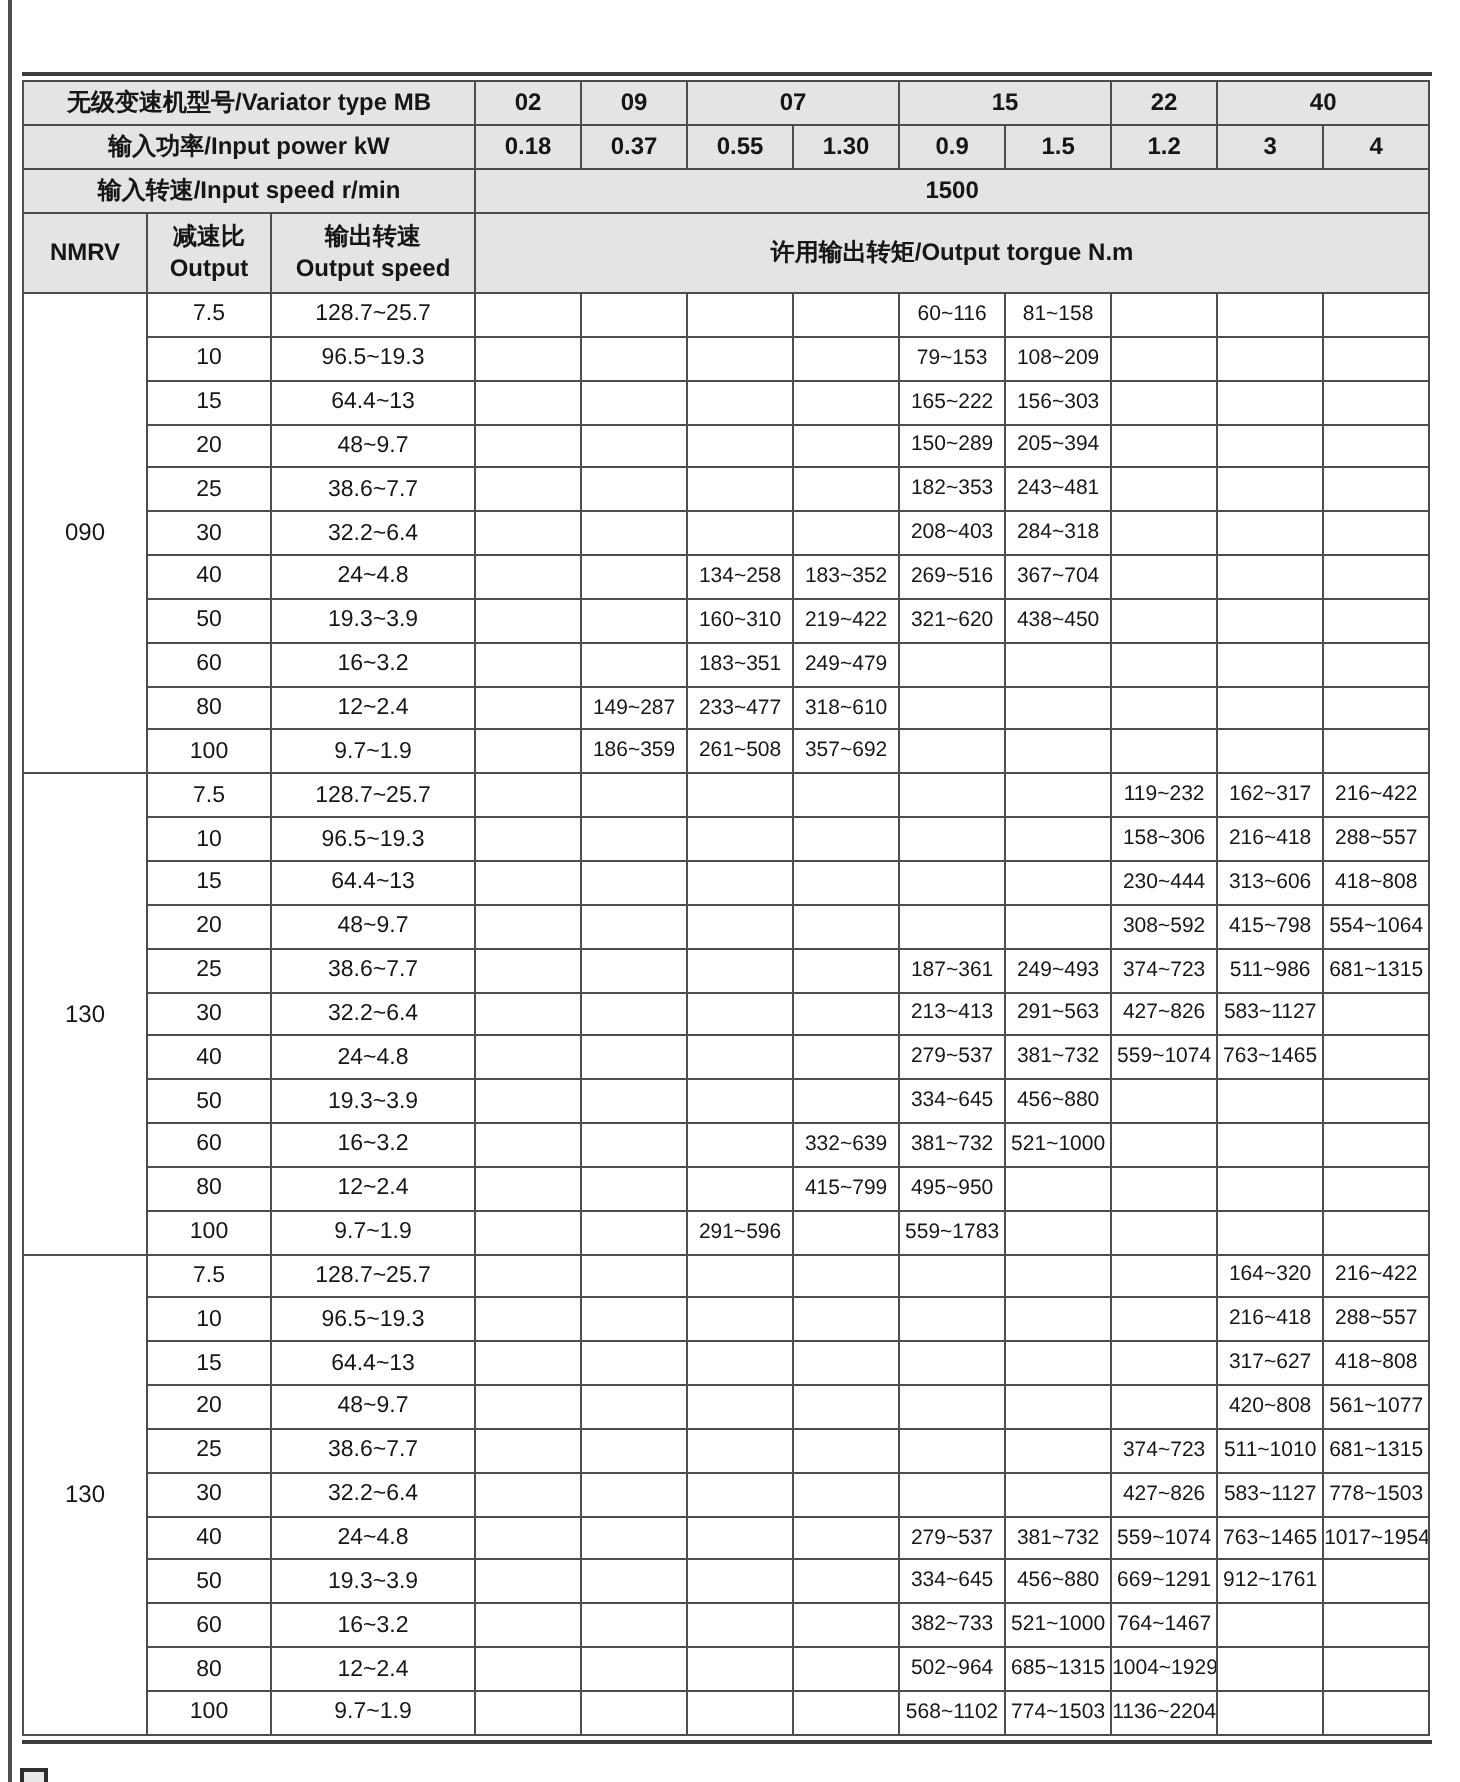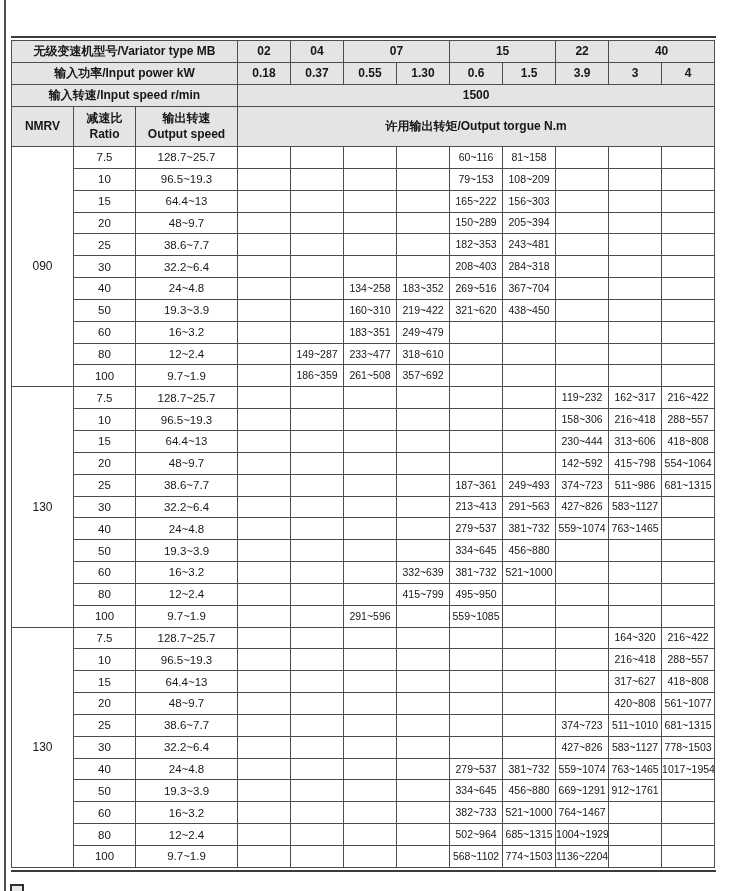--- a/index.html
+++ b/index.html
@@ -63,47 +63,47 @@
         <col style="width:53px">
         <col style="width:53px">
       <col style="width:53px">
         <col style="width:53px">
         <col style="width:53px">
     </colgroup>
     <thead>
       <tr class="h22">
         <td colspan="3">无级变速机型号/Variator type MB</td>
         <td>02</td>
-        <td>04</td>
+        <td>09</td>
         <td colspan="2">07</td>
         <td colspan="2">15</td>
         <td>22</td>
         <td colspan="2">40</td>
       </tr>
       <tr class="h22">
         <td colspan="3">输入功率/Input power kW</td>
         <td>0.18</td>
         <td>0.37</td>
         <td>0.55</td>
         <td>1.30</td>
-        <td>0.6</td>
+        <td>0.9</td>
         <td>1.5</td>
-        <td>3.9</td>
+        <td>1.2</td>
         <td>3</td>
         <td>4</td>
       </tr>
       <tr class="h22">
         <td colspan="3">输入转速/Input speed r/min</td>
         <td colspan="9">1500</td>
       </tr>
       <tr class="h40">
         <td>NMRV</td>
         <td class="two-line">
           <div>减速比</div>
-          <div>Ratio</div>
+          <div>Output</div>
         </td>
         <td class="two-line">
           <div>输出转速</div>
           <div>Output speed</div>
         </td>
         <td colspan="9">许用输出转矩/Output torgue N.m</td>
       </tr>
     </thead>
     <tbody>
         <tr>
@@ -292,21 +292,21 @@
         </tr>
         <tr>
           <td class="ratio-cell">20</td>
           <td class="speed-cell">48~9.7</td>
           <td class="torque-cell"></td>
           <td class="torque-cell"></td>
           <td class="torque-cell"></td>
           <td class="torque-cell"></td>
           <td class="torque-cell"></td>
           <td class="torque-cell"></td>
-          <td class="torque-cell">142~592</td>
+          <td class="torque-cell">308~592</td>
           <td class="torque-cell">415~798</td>
           <td class="torque-cell">554~1064</td>
         </tr>
         <tr>
           <td class="ratio-cell">25</td>
           <td class="speed-cell">38.6~7.7</td>
           <td class="torque-cell"></td>
           <td class="torque-cell"></td>
           <td class="torque-cell"></td>
           <td class="torque-cell"></td>
@@ -381,21 +381,21 @@
           <td class="torque-cell"></td>
           <td class="torque-cell"></td>
         </tr>
         <tr>
           <td class="ratio-cell">100</td>
           <td class="speed-cell">9.7~1.9</td>
           <td class="torque-cell"></td>
           <td class="torque-cell"></td>
           <td class="torque-cell">291~596</td>
           <td class="torque-cell"></td>
-          <td class="torque-cell">559~1085</td>
+          <td class="torque-cell">559~1783</td>
           <td class="torque-cell"></td>
           <td class="torque-cell"></td>
           <td class="torque-cell"></td>
           <td class="torque-cell"></td>
         </tr>
         <tr>
           <td rowspan="11" class="model-cell">130</td>
           <td class="ratio-cell">7.5</td>
           <td class="speed-cell">128.7~25.7</td>
           <td class="torque-cell"></td>

